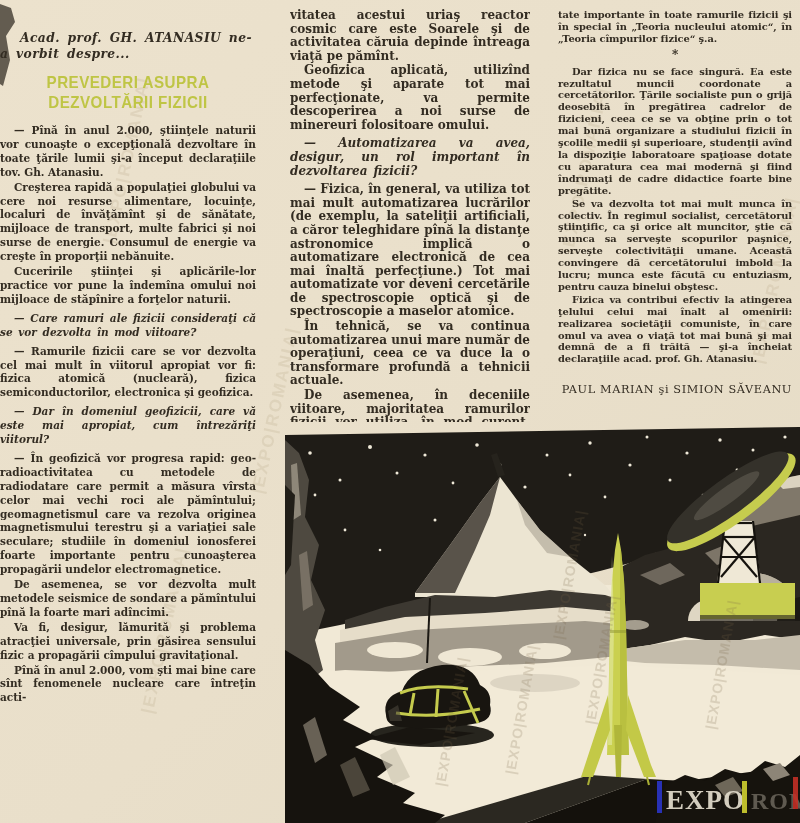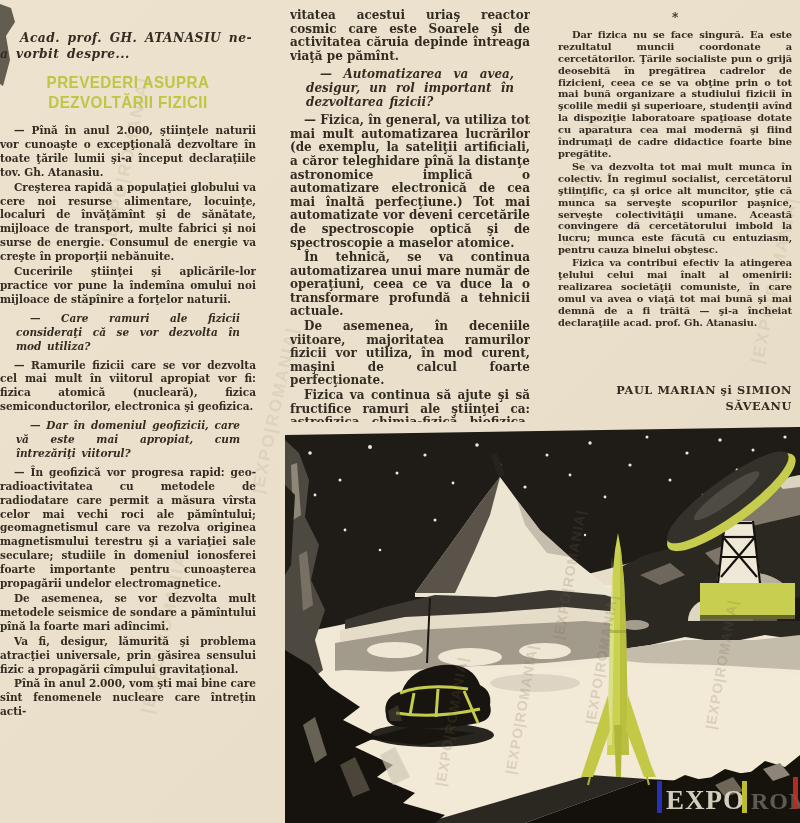--- a/index.html
+++ b/index.html
@@ -19,25 +19,25 @@
   }
   .headline{
     margin:10px 0 12px 0; text-align:center;
     font-family:"Liberation Sans","DejaVu Sans",sans-serif;
     font-size:16.5px; line-height:20px; font-weight:bold; letter-spacing:.5px;
     color:#bfc545; transform:scaleX(.92); transform-origin:50% 50%;
   }
   .para{margin:1px 0; text-indent:14px; text-align:justify;}
   .para.cont{text-indent:0;}
   .para.opening{text-indent:14px;}
-  .para.question{font-style:italic; margin:5px 16px; word-spacing:2px;}
+  .para.question{font-style:italic; margin:5px 0; word-spacing:2px;}
   .para.star{text-align:center; text-indent:0; font-size:12px; margin:5px 0 4px 0;}
   #byline{
     position:absolute; left:558px; top:382px; width:234px;
-    font-weight:bold; font-size:11.3px; line-height:16px; text-align:right;
+    font-weight:normal; font-size:11.3px; line-height:16px; text-align:right;
   }
   #byline .authors{letter-spacing:.6px;}
   #illustration{position:absolute; left:285px; top:425px; width:515px; height:398px;}
   .pagemark{
     position:absolute; font-family:"Liberation Sans",sans-serif; font-weight:bold;
     font-size:17px; color:rgba(150,125,85,0.13); transform:rotate(-78deg);
     white-space:nowrap; letter-spacing:2px;
   }
   #corner-mark{position:absolute; left:0; top:2px;}
 </style>
@@ -56,43 +56,45 @@
   <div class="pagemark" style="left:690px; top:270px;">|EXPO|ROMANIA|</div>
   <div class="pagemark" style="left:80px; top:620px;">|EXPO|ROMANIA|</div>
 
   <div id="col1" class="col">
     <div class="intro">Acad. prof. GH. ATANASIU ne-a vorbit despre...</div>
     <div class="headline">PREVEDERI ASUPRA DEZVOLTĂRII FIZICII</div>
     <div>
         <p class="para opening">— Pînă în anul 2.000, ştiinţele naturii vor cunoaşte o excepţională dezvoltare în toate ţările lumii şi-a început declaraţiile tov. Gh. Atanasiu.</p>
         <p class="para normal">Creşterea rapidă a populaţiei globului va cere noi resurse alimentare, locuinţe, localuri de învăţămînt şi de sănătate, mijloace de transport, multe fabrici şi noi surse de energie. Consumul de energie va creşte în proporţii nebănuite.</p>
         <p class="para normal">Cuceririle ştiinţei şi aplicările-lor practice vor pune la îndemîna omului noi mijloace de stăpînire a forţelor naturii.</p>
-        <p class="para question">— Care ramuri ale fizicii consideraţi că se vor dezvolta în mod utiliza?</p>
+        <p class="para question">— Care ramuri ale fizicii consideraţi că se vor dezvolta în mod viitoare?</p>
         <p class="para normal">— Ramurile fizicii care se vor dezvolta cel mai mult în viitorul apropiat vor fi: fizica atomică (nucleară), fizica semiconductorilor, electronica şi geofizica.</p>
         <p class="para question">— Dar în domeniul geofizicii, care vă este mai apropiat, cum întrezăriţi viitorul?</p>
         <p class="para normal">— În geofizică vor progresa rapid: geo-radioactivitatea cu metodele de radiodatare care permit a măsura vîrsta celor mai vechi roci ale pămîntului; geomagnetismul care va rezolva originea magnetismului terestru şi a variaţiei sale seculare; studiile în domeniul ionosferei foarte importante pentru cunoaşterea propagării undelor electromagnetice.</p>
         <p class="para normal">De asemenea, se vor dezvolta mult metodele seismice de sondare a pămîntului pînă la foarte mari adîncimi.</p>
         <p class="para normal">Va fi, desigur, lămurită şi problema atracţiei universale, prin găsirea sensului fizic a propagării cîmpului gravitaţional.</p>
         <p class="para normal">Pînă în anul 2.000, vom şti mai bine care sînt fenomenele nucleare care întreţin acti-</p>
       </div>
   </div>
 
   <div id="col2" class="col">
     <div>
         <p class="para cont">vitatea acestui uriaş reactor cosmic care este Soarele şi de activitatea căruia depinde întreaga viaţă pe pămînt.</p>
+        <p class="para normal">Geofizica aplicată, utilizînd metode şi aparate tot mai perfecţionate, va permite descoperirea a noi surse de minereuri folositoare omului.</p>
         <p class="para question">— Automatizarea va avea, desigur, un rol important în dezvoltarea fizicii?</p>
         <p class="para normal">— Fizica, în general, va utiliza tot mai mult automatizarea lucrărilor (de exemplu, la sateliţii artificiali, a căror teleghidare pînă la distanţe astronomice implică o automatizare electronică de cea mai înaltă perfecţiune.) Tot mai automatizate vor deveni cercetările de spectroscopie optică şi de spectroscopie a maselor atomice.</p>
         <p class="para normal">În tehnică, se va continua automatizarea unui mare număr de operaţiuni, ceea ce va duce la o transformare profundă a tehnicii actuale.</p>
         <p class="para normal">De asemenea, în deceniile viitoare, majoritatea ramurilor fizicii vor utiliza, în mod curent, maşini de calcul foarte perfecţionate.</p>
         <p class="para normal">Fizica va continua să ajute şi să fructifice ramuri ale ştiinţei ca: astrofizica, chimia-fizică, biofizica, care vor cunoaşte o dezvoltare rapidă, ascendentă.</p>
       </div>
   </div>
 
   <div id="col3" class="col">
     <div>
+        <p class="para cont">tate importante în toate ramurile fizicii şi în special în „Teoria nucleului atomic“, în „Teoria cîmpurilor fizice“ ş.a.</p>
         <p class="para star">*</p>
         <p class="para normal">Dar fizica nu se face singură. Ea este rezultatul muncii coordonate a cercetătorilor. Ţările socialiste pun o grijă deosebită în pregătirea cadrelor de fizicieni, ceea ce se va obţine prin o tot mai bună organizare a studiului fizicii în şcolile medii şi superioare, studenţii avînd la dispoziţie laboratoare spaţioase dotate cu aparatura cea mai modernă şi fiind îndrumaţi de cadre didactice foarte bine pregătite.</p>
         <p class="para normal">Se va dezvolta tot mai mult munca în colectiv. În regimul socialist, cercetătorul ştiinţific, ca şi orice alt muncitor, ştie că munca sa serveşte scopurilor paşnice, serveşte colectivităţii umane. Această convingere dă cercetătorului imbold la lucru; munca este făcută cu entuziasm, pentru cauza binelui obştesc.</p>
         <p class="para normal">Fizica va contribui efectiv la atingerea ţelului celui mai înalt al omenirii: realizarea societăţii comuniste, în care omul va avea o viaţă tot mai bună şi mai demnă de a fi trăită — şi-a încheiat declaraţiile acad. prof. Gh. Atanasiu.</p>
       </div>
   </div>
 
   <div id="byline">
     <div class="authors">PAUL MARIAN şi SIMION SĂVEANU</div>
   </div>

